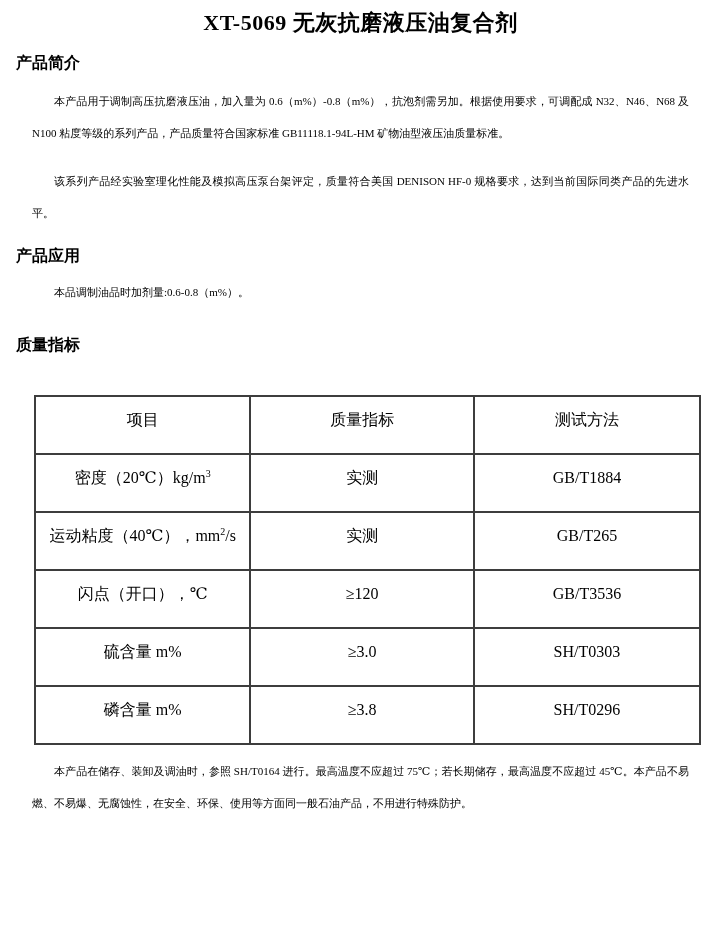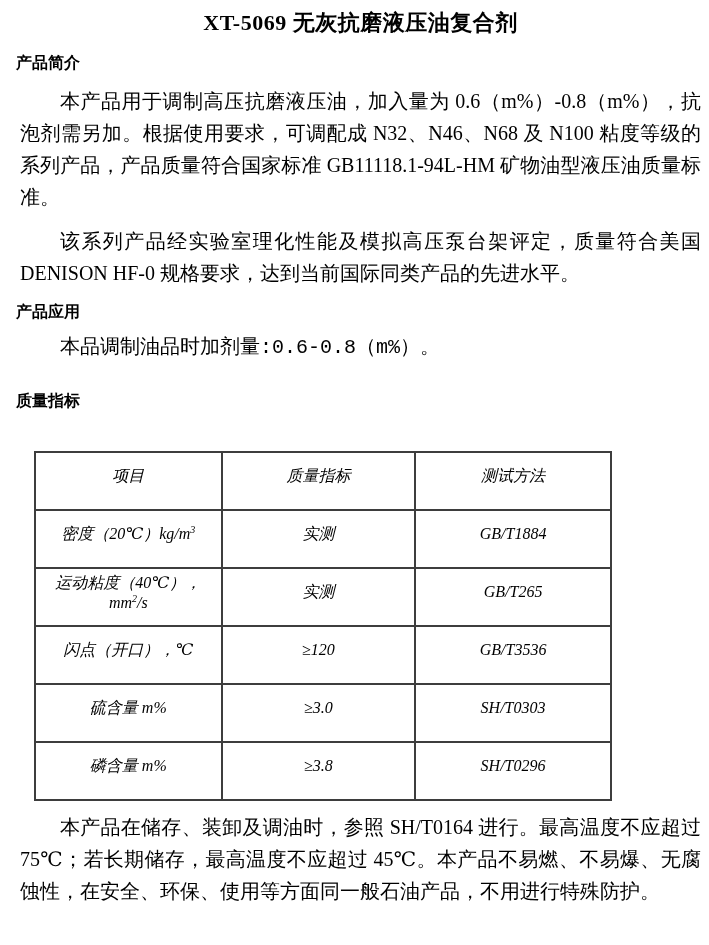--- a/index.html
+++ b/index.html
@@ -27,40 +27,39 @@
     font-weight: bold;
     letter-spacing: 0.5px;
   }
   .section-heading {
     margin: 0;
     font-size: 16px;
     font-weight: bold;
     line-height: 21px;
   }
   .para {
-    margin: 4px;
-    font-size: 20px;
+    margin: 16px;
+    font-size: 11px;
     line-height: 32px;
     text-align: justify;
     text-indent: 2em;
   }
   
   .h-intro       { margin-top: 2px;  margin-bottom: 12px; }
   .p-intro-1     { margin-top: 6px; }
   .p-intro-2     { margin-top: 12px; }
   .h-application { margin-top: 12px; }
-  .p-application { margin-top: 10px; font-family: Liberation Mono, monospace; }
+  .p-application { margin-top: 10px; }
   .h-quality     { margin-top: 26px; }
   .quality-table {
     margin: 40px 18px 0 18px;
     border-collapse: collapse;
-    width: 578px;
+    width: 667px;
     table-layout: fixed;
     font-size: 16px;
-    font-style: italic;
   }
   .quality-table th, .quality-table td {
     border: 2px solid #3d3d3d;
     height: 46px;
     text-align: center;
     vertical-align: middle;
     font-weight: normal;
     padding: 0 4px 10px 4px;
   }
   .col-item   { width: 32.4%; }

